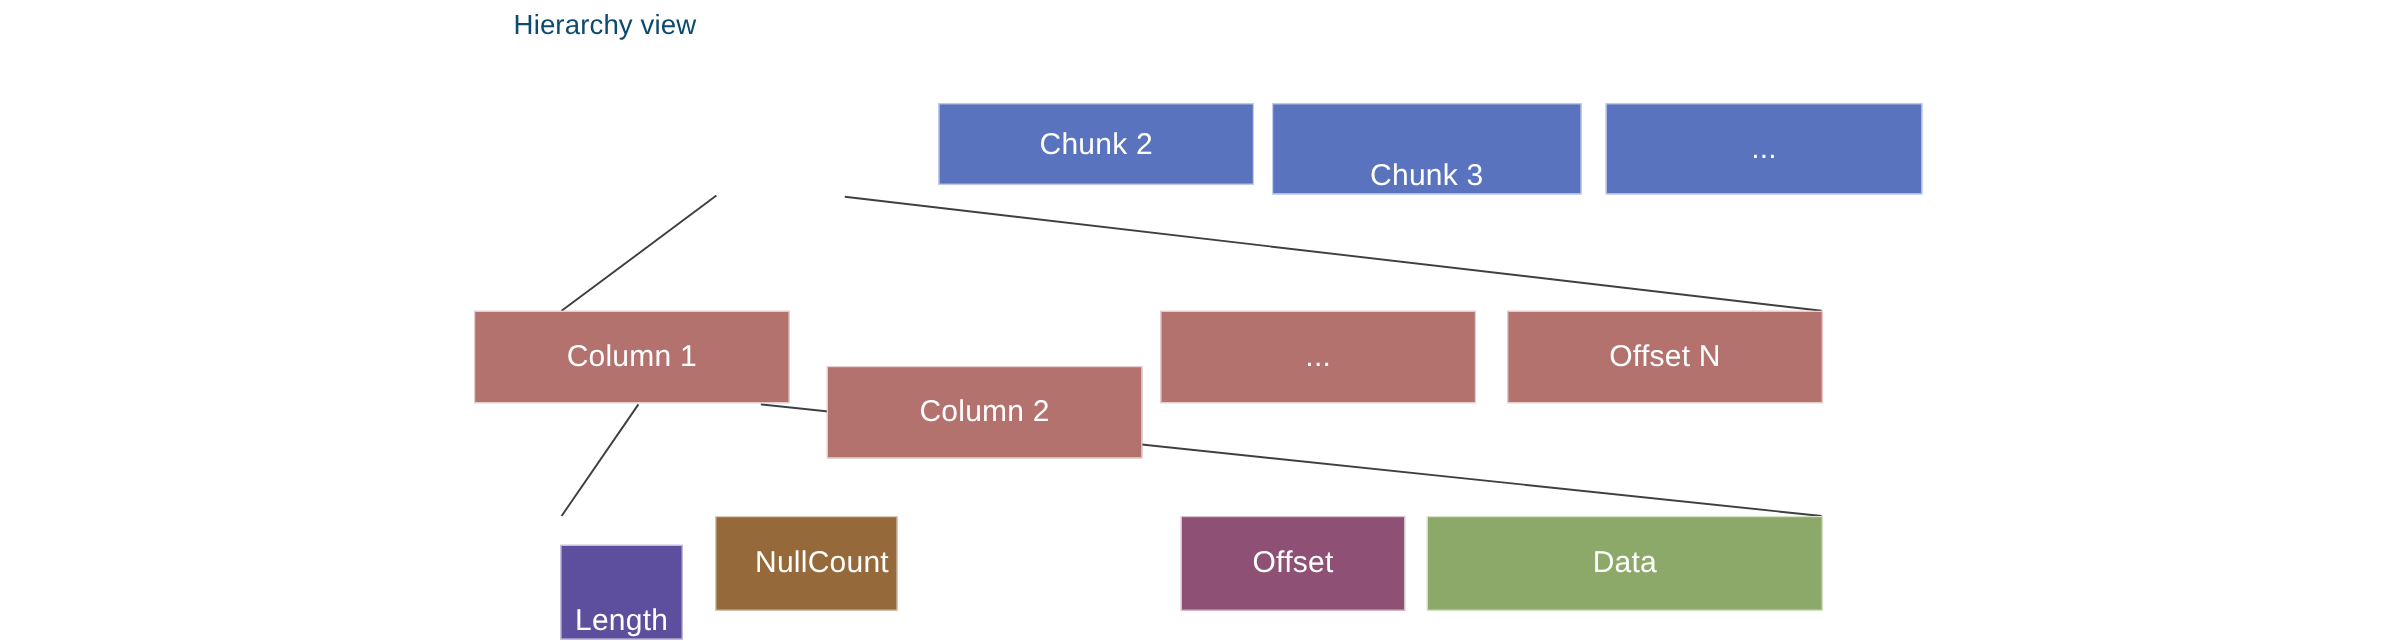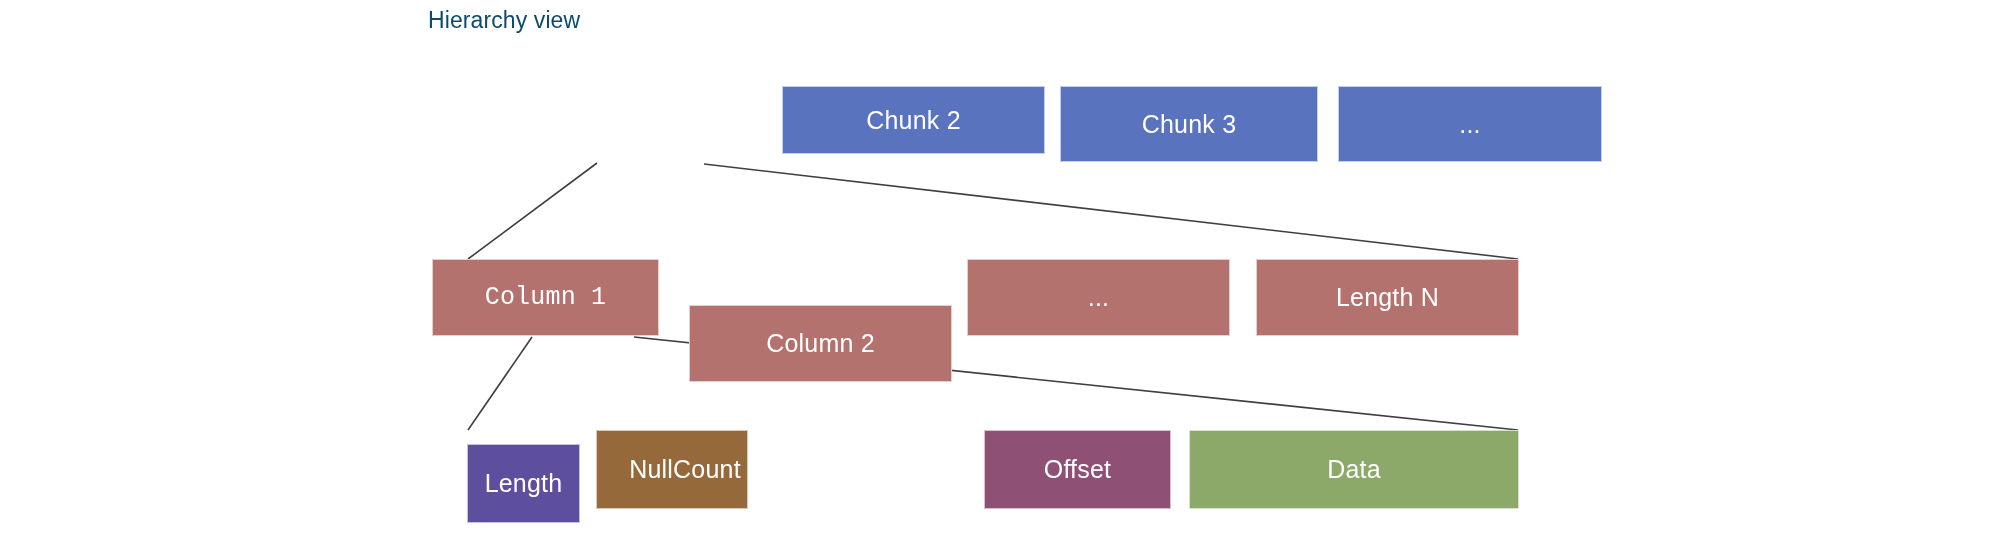--- a/index.html
+++ b/index.html
@@ -69,41 +69,41 @@
   <svg id="edges" viewBox="0 0 2000 534">
     <line class="edge" x1="597" y1="163" x2="468" y2="259"></line>
     <line class="edge" x1="704" y1="164" x2="1518" y2="259"></line>
     <line class="edge" x1="532" y1="337" x2="468" y2="430"></line>
     <line class="edge" x1="634" y1="337" x2="1518" y2="430"></line>
   </svg>
 
   <div class="node chunk" style="left:782px; top:86px; width:263px; height:68px;">
     <span>Chunk 2</span>
   </div>
-  <div class="node chunk" style="left:1060px; top:86px; width:258px; height:76px;">
+  <div class="node chunk" style="left:1060px; top:86px; width:258px; height:76px;align-items:flex-end;">
     <span>Chunk 3</span>
   </div>
   <div class="node chunk" style="left:1338px; top:86px; width:264px; height:76px;">
     <span>...</span>
   </div>
 
-  <div class="node column" style="left:432px; top:259px; width:227px; height:77px;font-family:Liberation Mono, monospace;">
+  <div class="node column" style="left:395px; top:259px; width:263px; height:77px;">
     <span>Column 1</span>
   </div>
   <div class="node column" style="left:689px; top:259px; width:263px; height:77px;margin-top:46px;">
     <span>Column 2</span>
   </div>
   <div class="node column" style="left:967px; top:259px; width:263px; height:77px;">
     <span>...</span>
   </div>
   <div class="node column" style="left:1256px; top:259px; width:263px; height:77px;">
-    <span>Length N</span>
+    <span>Offset N</span>
   </div>
 
-  <div class="node length" style="left:467px; top:444px; width:113px; height:79px;">
+  <div class="node length" style="left:467px; top:454px; width:102px; height:79px;align-items:flex-end;">
     <span>Length</span>
   </div>
   <div class="node nullcnt" style="left:596px; top:430px; width:152px; height:79px;padding-left:26px;">
     <span>NullCount</span>
   </div>
   <div class="node offset" style="left:984px; top:430px; width:187px; height:79px;">
     <span>Offset</span>
   </div>
   <div class="node data" style="left:1189px; top:430px; width:330px; height:79px;">
     <span>Data</span>

